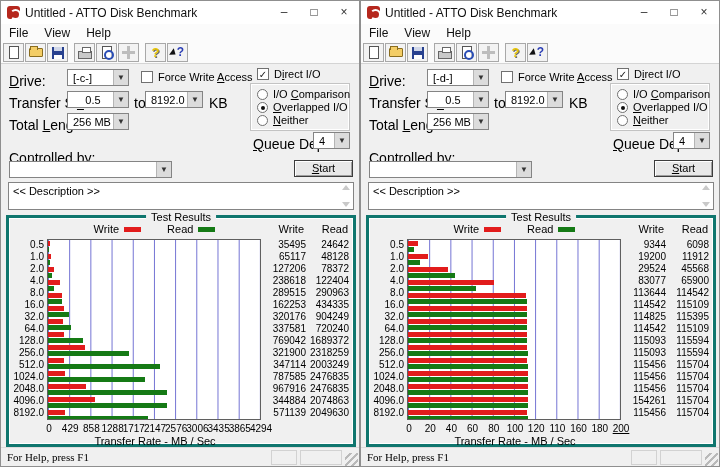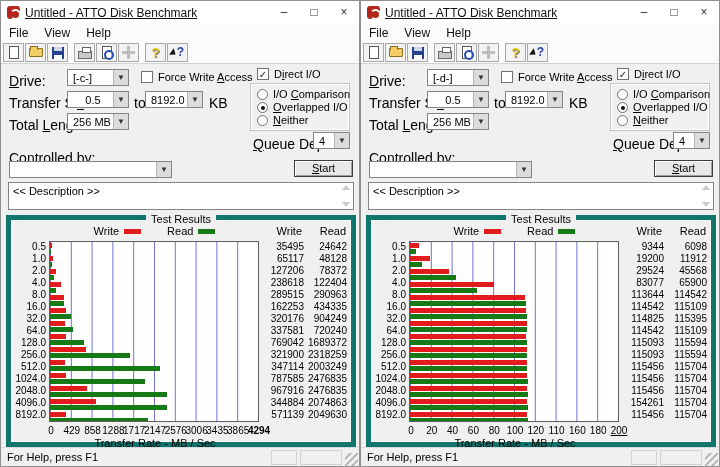--- a/index.html
+++ b/index.html
@@ -9,21 +9,21 @@
   .window { position:absolute; top:0; width:360px; height:467px; background:#f0f0f0;
             border:1px solid #8f8f8f; }
 
   
   .titlebar { position:absolute; top:0; left:0; right:0; height:23px; background:#ffffff;
               display:flex; align-items:center; }
   .app-icon { width:13px; height:13px; margin:0 5px 0 6px; border-radius:3px;
               background:#b5271d; position:relative; flex:none; }
   .app-icon::after { content:""; position:absolute; left:3px; top:3px; width:7px; height:7px;
               border:2px solid #fff; border-radius:50%; border-left-color:transparent; }
-  .title-text { font-size:12px; color:#111; white-space:nowrap; overflow:hidden; flex:1;text-decoration:underline; }
+  .title-text { font-size:12px; color:#111; white-space:nowrap; overflow:hidden; flex:1; }
   .caption { display:flex; flex:none; height:23px; }
   .cap-btn { width:30px; height:23px; text-align:center; line-height:22px; font-size:12px; color:#333; }
 
   
   .menubar { position:absolute; top:23px; left:0; right:0; height:18px; background:#fbfbfb;
              display:flex; align-items:center; font-size:12px; color:#111; }
   .menu-item { padding:0 8px; }
   .toolbar { position:absolute; top:41px; left:0; right:0; height:22px; background:#fbfbfb;
              border-bottom:1px solid #d4d4d4; display:flex; align-items:center; padding-left:2px; }
   .tb-btn { width:21px; height:19px; border:1px solid #a8a8a8; background:#f3f3f3; margin-right:1px;
@@ -68,21 +68,21 @@
          box-shadow:inset 1px 1px 0 #fff, inset -1px -1px 0 #9e9e9e;
          font-size:11px; text-align:center; line-height:15px; }
   .descbox { position:absolute; background:#fff; border:1px solid #848484; display:flex; }
   .desc-text { flex:1; padding:2px 4px; font-size:11px; }
   .desc-scroll { width:14px; display:flex; flex-direction:column; justify-content:space-between; align-items:center; padding:2px 0; }
   .scr-up { width:0; height:0; border-left:4px solid transparent; border-right:4px solid transparent; border-bottom:5px solid #c9c9c9; }
   .scr-dn { width:0; height:0; border-left:4px solid transparent; border-right:4px solid transparent; border-top:5px solid #c9c9c9; }
 
   
   .results { position:absolute; left:5px; width:350px; top:150px; height:232px;
-             border:5px solid #0f766e; box-shadow:inset 0 0 0 1px #fff; }
+             border:3px solid #0f766e; box-shadow:inset 0 0 0 1px #fff; }
   .results-title { position:absolute; top:-7px; left:50%; transform:translateX(-50%);
              background:#f0f0f0; padding:0 5px; font-size:11px; }
   .legend-row { position:absolute; top:5px; left:0; right:0; height:13px; }
   .legend-items { margin-left:39px; margin-right:92px; display:flex; justify-content:center; gap:26px; align-items:center; }
   .legend-item { display:flex; align-items:center; font-size:11px; }
   .swatch { width:17px; height:5px; margin-left:5px; }
   .col-headers { position:absolute; right:5px; top:0; width:88px; display:flex; }
   .col-headers span { width:44px; text-align:right; font-size:11px; }
   .chartrow { position:absolute; top:21px; left:2px; right:2px; display:flex; }
   .ylabels { width:36px; }
@@ -96,21 +96,21 @@
   .bar.read  { margin-top:1px; }
   .values { width:90px; padding-left:2px; }
   .val-row { height:12px; display:flex; }
   .val { width:43px; text-align:right; font-size:10px; line-height:12px; }
   .xticks { position:absolute; top:205px; left:40px; right:92px; height:12px; }
   .xtick { position:absolute; transform:translateX(-50%); font-size:10px; line-height:12px; }
   .xlabel { position:absolute; top:217px; left:40px; right:92px; text-align:center; font-size:11px; }
 
   
   .statusbar { position:absolute; left:0; right:0; bottom:0; height:19px; background:#f0f0f0;
-               border-top:1px solid #dcdcdc; display:flex; align-items:center; font-size:11px; }
+               border-top:1px solid #dcdcdc; display:flex; align-items:center; font-size:11px;font-family:Liberation Serif, serif; }
   .status-text { flex:1; padding-left:6px; }
   .sb-pane { height:15px; border:1px solid #d2d2d2; margin-right:3px; }
   .sb-pane.p1 { width:26px; } .sb-pane.p2 { width:42px; }
   .grip { width:13px; height:13px; margin:4px 1px 0 0;
           background:repeating-linear-gradient(135deg, transparent 0 3px, #b9b9b9 3px 5px); }
 </style>
 </head>
 <body>
 
 <div id="desktop">
@@ -393,21 +393,21 @@
             <span class="xtick" style="left: 0%;">0</span>
             <span class="xtick" style="left: 10%;">429</span>
             <span class="xtick" style="left: 20%;">858</span>
             <span class="xtick" style="left: 30%;">1288</span>
             <span class="xtick" style="left: 40%;">1717</span>
             <span class="xtick" style="left: 50%;">2147</span>
             <span class="xtick" style="left: 60%;">2576</span>
             <span class="xtick" style="left: 70%;">3006</span>
             <span class="xtick" style="left: 80%;">3435</span>
             <span class="xtick" style="left: 90%;">3865</span>
-            <span class="xtick" style="left: 100%; font-weight: bold;">4294</span>
+            <span class="xtick" style="left: 100%;">4294</span>
           </div>
         <div class="xlabel">Transfer Rate - MB / Sec</div>
       </div>
     </div>
 
     <div class="statusbar">
       <span class="status-text">For Help, press F1</span>
       <span class="sb-pane p1"></span>
       <span class="sb-pane p2"></span>
       <span class="grip"></span>

